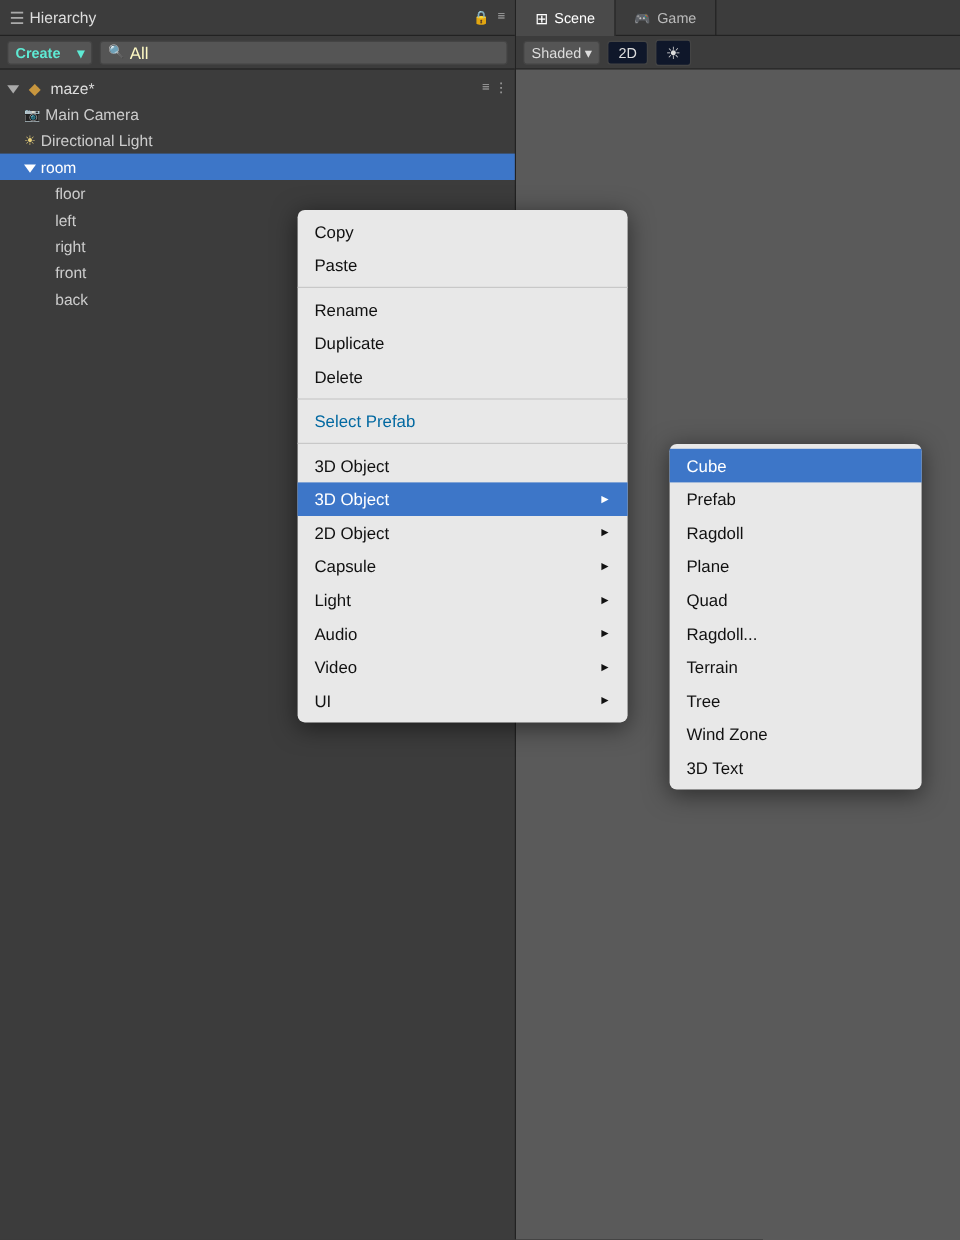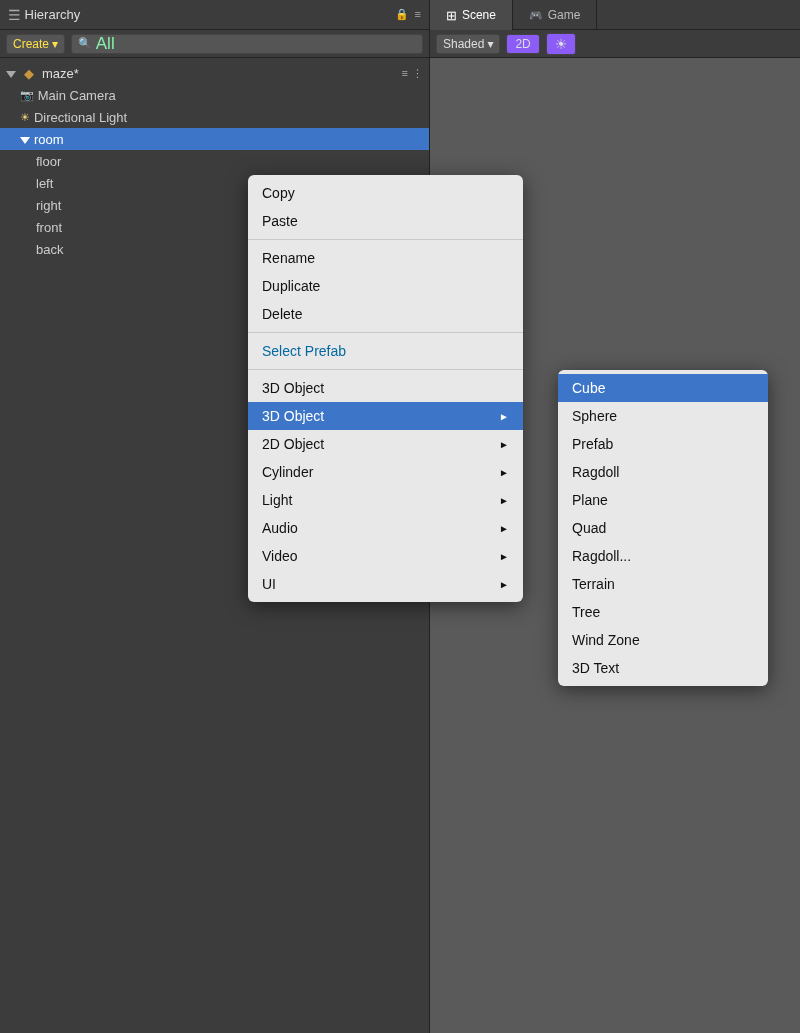--- a/index.html
+++ b/index.html
@@ -57,42 +57,43 @@
       padding: 0 6px;
       gap: 6px;
     }
     .create-btn {
       display: flex;
       align-items: center;
       background: #555;
       border: 1px solid #444;
       border-radius: 3px;
       padding: 2px 6px;
-      color: #fde047;
+      color: #5eead4;
       font-size: 12px;
-      gap: 3px;
+      gap: 14px;
       cursor: pointer;
+      font-weight: bold;
     }
     .search-box {
       flex: 1;
       display: flex;
       align-items: center;
       background: #555;
       border: 1px solid #444;
       border-radius: 3px;
       height: 20px;
       padding: 0 6px;
       gap: 4px;
     }
     .search-box input {
       background: transparent;
       border: none;
       outline: none;
-      color: #86efac;
-      font-size: 17px;
+      color: #fef9c3;
+      font-size: 14px;
       width: 100%;
     }
 
     
     .tree-area {
       padding: 4px 0;
     }
     .tree-root {
       display: flex;
       align-items: center;
@@ -116,21 +117,21 @@
       padding: 0 6px;
       color: #ccc;
       font-size: 13px;
       cursor: pointer;
     }
     .tree-item.selected {
       background: #3d76c8;
       color: #fff;
     }
     .indent1 { padding-left: 20px; }
-    .indent2 { padding-left: 36px; }
+    .indent2 { padding-left: 46px; }
     .triangle-down {
       width: 0; height: 0;
       border-left: 5px solid transparent;
       border-right: 5px solid transparent;
       border-top: 7px solid #aaa;
       display: inline-block;
       margin-right: 4px;
     }
 
     
@@ -181,21 +182,21 @@
       border-radius: 3px;
       padding: 2px 6px;
       color: #ddd;
       font-size: 12px;
       gap: 3px;
       cursor: pointer;
     }
     .scene-btn {
       display: flex;
       align-items: flex-start;
-      background: #8b5cf6;
+      background: #0f172a;
       border: 1px solid #444;
       border-radius: 3px;
       padding: 2px 8px;
       color: #ddd;
       font-size: 12px;
       cursor: pointer;
     }
 
     
     .scene-viewport {
@@ -407,21 +408,21 @@
     <span>3D Object</span>
     <span class="arrow">►</span>
   </div>
 
   <div class="menu-item">
     <span>2D Object</span>
     <span class="arrow">►</span>
   </div>
 
   <div class="menu-item">
-    <span>Cylinder</span>
+    <span>Capsule</span>
     <span class="arrow">►</span>
   </div>
 
   <div class="menu-item">
     <span>Light</span>
     <span class="arrow">►</span>
   </div>
 
   <div class="menu-item">
     <span>Audio</span>
@@ -439,23 +440,20 @@
   </div>
 
 </div>
 
 <div class="context-menu-sub">
 
   <div class="menu-item active">
     <span>Cube</span>
   </div>
 
-  <div class="menu-item">
-    <span>Sphere</span>
-  </div>
 
   <div class="menu-item">
     <span>Prefab</span>
   </div>
 
   <div class="menu-item">
     <span>Ragdoll</span>
   </div>
 
   <div class="menu-item">

